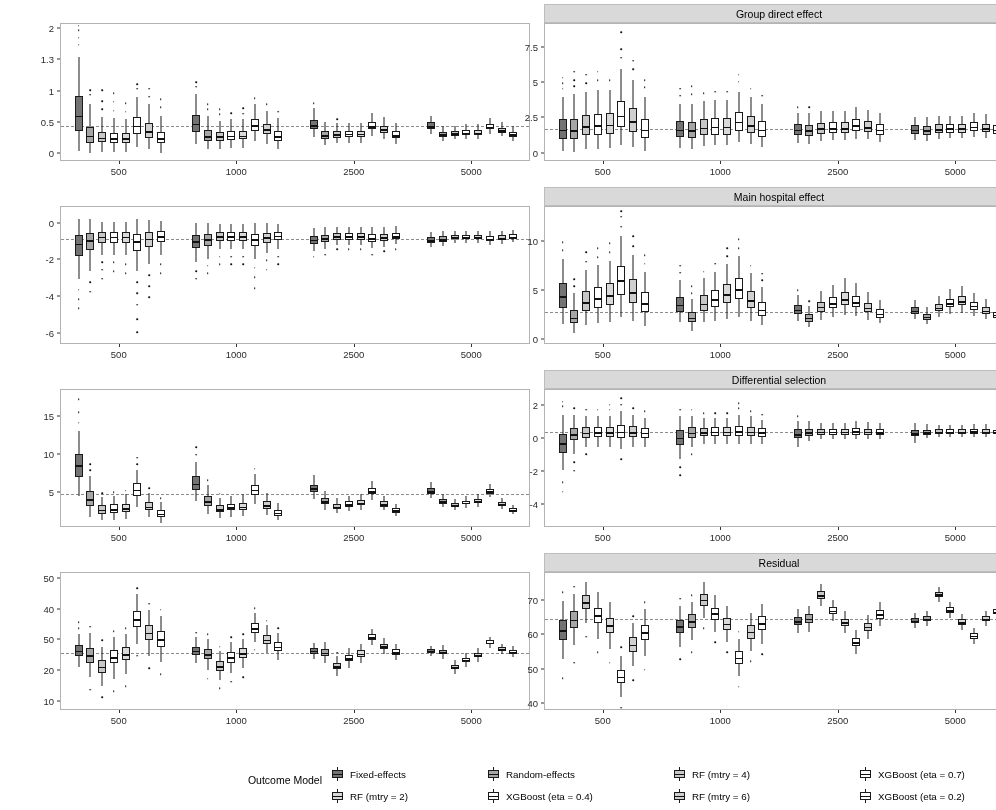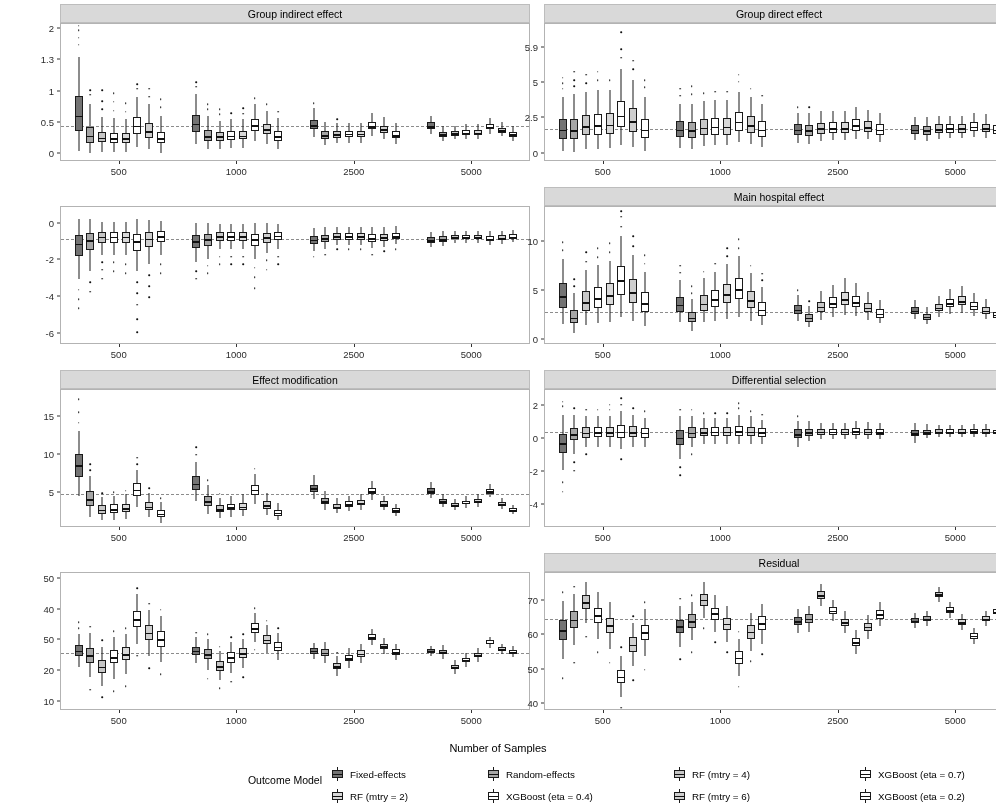--- a/index.html
+++ b/index.html
@@ -183,25 +183,23 @@
     left: 2px; top: 7px;
     width: 11px; height: 1.4px;
     background: #111;
   }
 </style>
 </head>
 <body>
 
 <div id="root">
 
-  <div class="xlab-global">Number of Samples</div>
 
   <div class="grid" id="panel-grid">
       <div class="panel" style="left: 42px; top: 0px; width: 470px; height: 177px;">
-        <div class="strip">Group indirect effect</div>
         <div class="yaxis">
           <div class="ytick" style="top: 130.473px;">0</div>
           <div class="ytickmark" style="top: 130.473px;"></div>
           <div class="ytick" style="top: 99.1091px;">0.5</div>
           <div class="ytickmark" style="top: 99.1091px;"></div>
           <div class="ytick" style="top: 67.7455px;">1</div>
           <div class="ytickmark" style="top: 67.7455px;"></div>
           <div class="ytick" style="top: 36.3818px;">1.3</div>
           <div class="ytickmark" style="top: 36.3818px;"></div>
           <div class="ytick" style="top: 5.01818px;">2</div>
@@ -417,21 +415,21 @@
       </div>
       <div class="panel" style="left: 526px; top: 0px; width: 470px; height: 177px;">
         <div class="strip">Group direct effect</div>
         <div class="yaxis">
           <div class="ytick" style="top: 129.551px;">0</div>
           <div class="ytickmark" style="top: 129.551px;"></div>
           <div class="ytick" style="top: 94.3469px;">2.5</div>
           <div class="ytickmark" style="top: 94.3469px;"></div>
           <div class="ytick" style="top: 59.1429px;">5</div>
           <div class="ytickmark" style="top: 59.1429px;"></div>
-          <div class="ytick" style="top: 23.9388px;">5.9</div>
+          <div class="ytick" style="top: 23.9388px;">7.5</div>
           <div class="ytickmark" style="top: 23.9388px;"></div>
         </div>
         <div class="plotbox">
           <div class="refline" style="top: 104.908px;"></div>
           <div class="bx" style="left: 13.5125px; width: 8.225px; top: 0px; height: 138px;">
             <div class="whisk" style="top: 73.2245px; height: 54.2143px;"></div>
             <div class="box" style="top: 95.051px; height: 19.7143px; background: rgb(115, 115, 115);"></div>
             <div class="med" style="top: 105.612px;"></div>
             <div class="outlier" style="left: 50%; top: 64.7755px;"></div>
             <div class="outlier" style="left: 50%; top: 59.1429px;"></div>
@@ -1072,21 +1070,20 @@
           <div class="xtickmark" style="left: 58.75px;"></div>
           <div class="xtick" style="left: 176.25px;">1000</div>
           <div class="xtickmark" style="left: 176.25px;"></div>
           <div class="xtick" style="left: 293.75px;">2500</div>
           <div class="xtickmark" style="left: 293.75px;"></div>
           <div class="xtick" style="left: 411.25px;">5000</div>
           <div class="xtickmark" style="left: 411.25px;"></div>
         </div>
       </div>
       <div class="panel" style="left: 42px; top: 366px; width: 470px; height: 177px;">
-        <div class="strip">Effect modification</div>
         <div class="yaxis">
           <div class="ytick" style="top: 102.928px;">5</div>
           <div class="ytickmark" style="top: 102.928px;"></div>
           <div class="ytick" style="top: 64.8066px;">10</div>
           <div class="ytickmark" style="top: 64.8066px;"></div>
           <div class="ytick" style="top: 26.6851px;">15</div>
           <div class="ytickmark" style="top: 26.6851px;"></div>
         </div>
         <div class="plotbox">
           <div class="refline" style="top: 104.453px;"></div>

